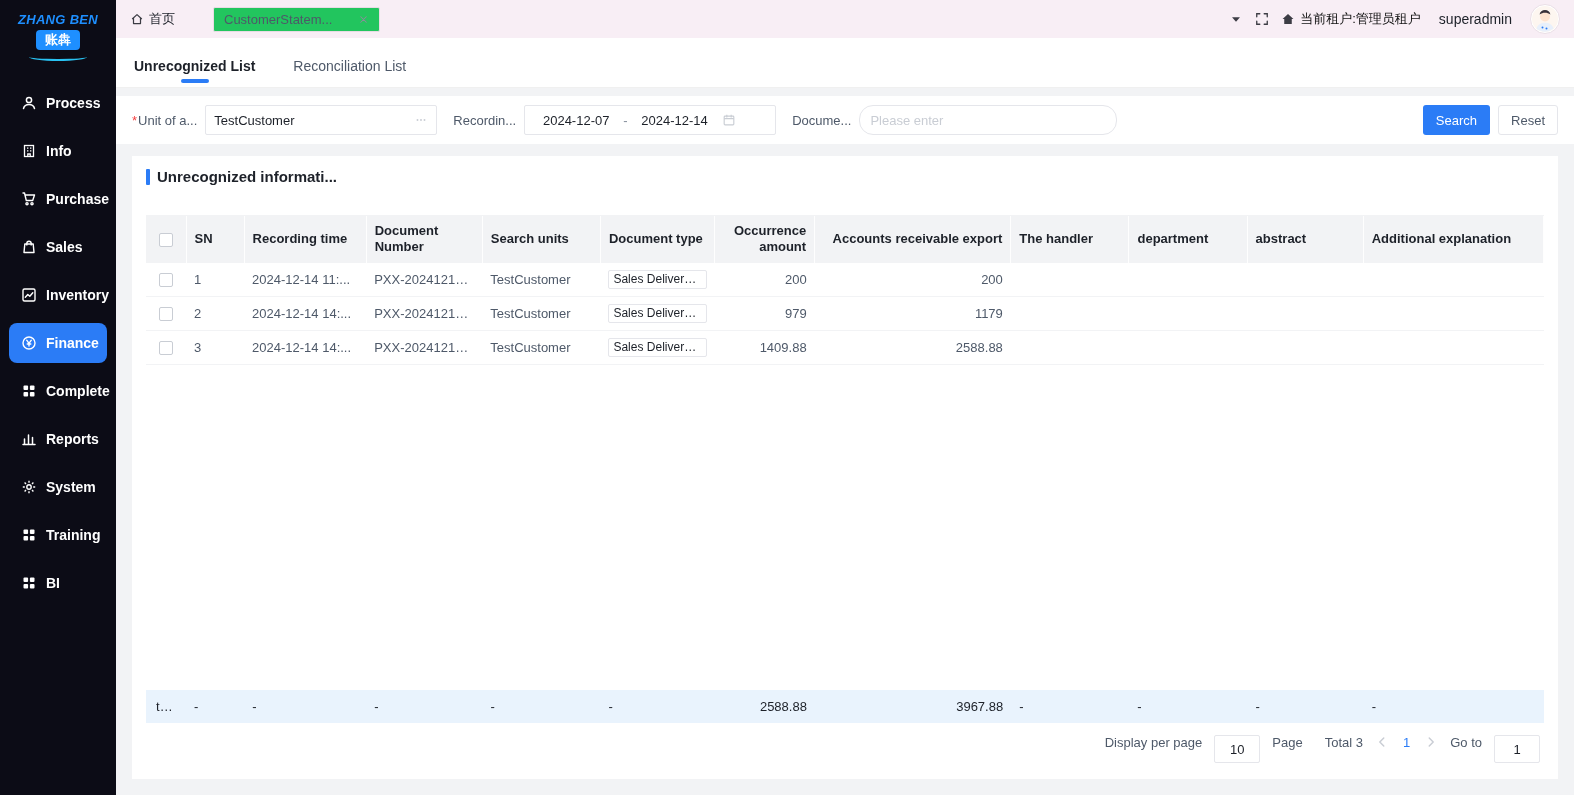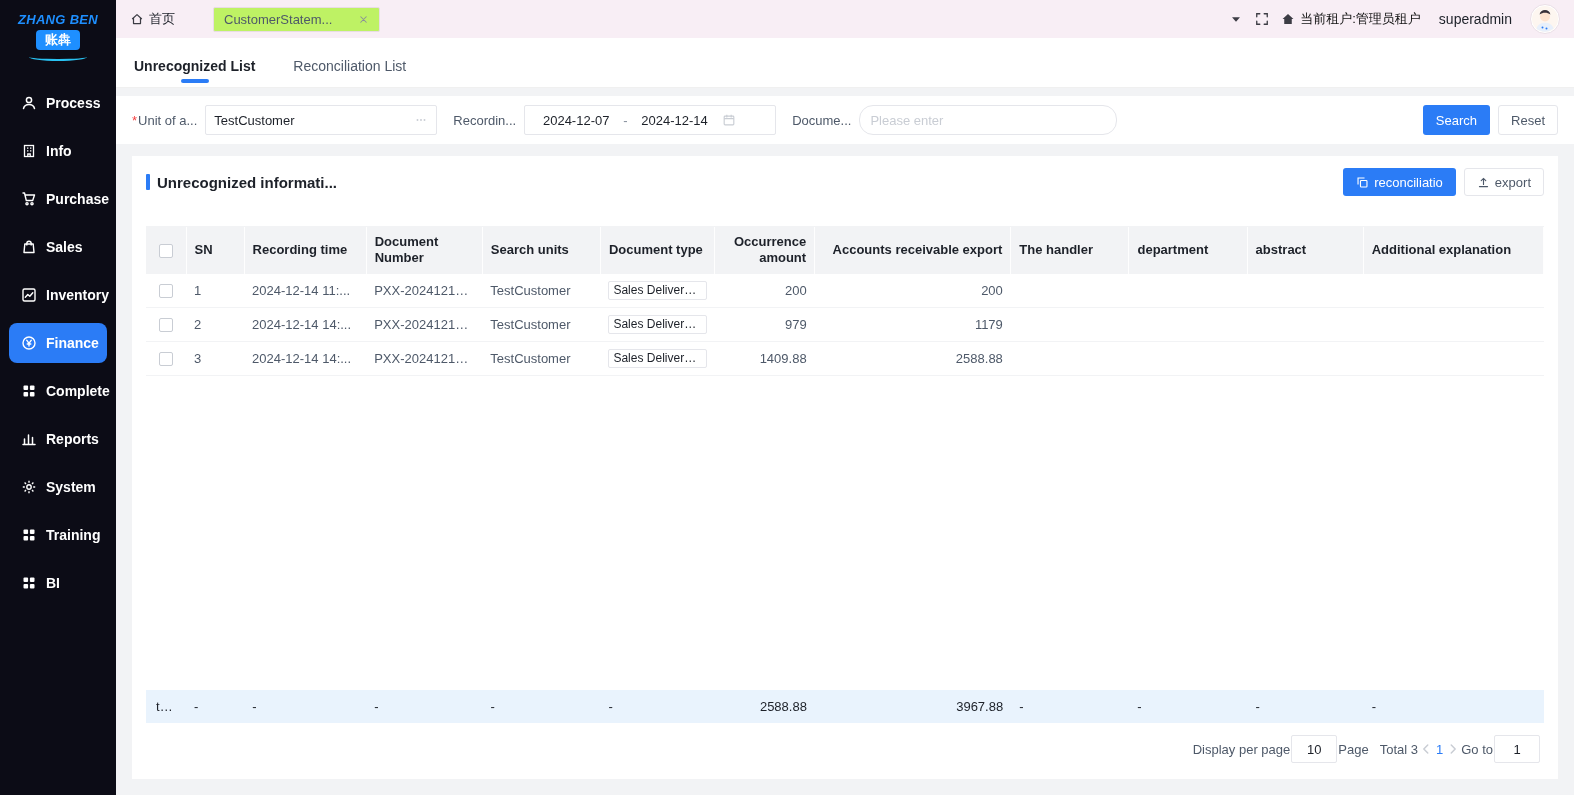--- a/index.html
+++ b/index.html
@@ -23,21 +23,21 @@
   .main { flex:1; min-width:0; display:flex; flex-direction:column; }
   .spacer { flex:1; }
 
   
   .topbar { height:38px; flex-shrink:0; background:#f8eef5; display:flex; align-items:center; padding:0 14px; gap:12px; }
   .tb-icon { width:14px; height:14px; display:inline-flex; color:#3c3c44; flex-shrink:0; }
   .tb-icon svg { width:100%; height:100%; }
   .tb-icon.gray { color:#c9cdd4; }
   .tb-icon.blue { color:#2b7cf6; width:16px; height:16px; cursor:pointer; }
   .home { display:flex; align-items:center; gap:5px; font-size:13px; color:#1d2129; cursor:pointer; }
-  .tab-chip { display:flex; align-items:center; gap:26px; background:#bef264; border:1px solid #e8dce4; border-radius:2px; padding:4px 10px; font-size:13px; color:#4e5969; margin-left:26px; cursor:pointer; }
+  .tab-chip { display:flex; align-items:center; gap:26px; background:#22c55e; border:1px solid #e8dce4; border-radius:2px; padding:4px 10px; font-size:13px; color:#4e5969; margin-left:26px; cursor:pointer; }
   .tab-chip .tb-icon { width:11px; height:11px; color:#8a8f99; }
   .tenant { display:flex; align-items:center; gap:5px; font-size:13px; color:#111; }
   .username { font-size:14px; color:#1d2129; margin:0 6px; cursor:pointer; }
   .avatar { width:30px; height:30px; border-radius:50%; background:#fff; overflow:hidden; display:flex; align-items:center; justify-content:center; border:1px solid #eadfe6; cursor:pointer; }
   .avatar svg { width:26px; height:26px; }
 
   
   .tabs-bar { background:#fff; padding:20px 18px 0; display:flex; gap:38px; border-bottom:1px solid #f0f0f0; flex-shrink:0; }
   .ptab { font-size:14px; color:#4e5969; padding-bottom:13px; position:relative; cursor:pointer; }
   .ptab.active { color:#1d2129;font-weight:bold; }
@@ -74,21 +74,21 @@
   .grid th.chk, .grid td.chk { text-align:center; padding:7px 4px; }
   .grid td { font-size:13px; color:#4e5969; padding:7px 8px; border-bottom:1px solid #f2f3f5; white-space:nowrap; overflow:hidden; text-overflow:ellipsis; }
   .grid .num { text-align:right; }
   .checkbox { display:inline-block; width:14px; height:14px; border:1px solid #c9cdd4; border-radius:2px; background:#fff; cursor:pointer; vertical-align:middle; }
   .doc-tag { display:inline-block; border:1px solid #e5e6eb; border-radius:2px; padding:0 4px; font-size:12px; color:#1d2129; line-height:17px; max-width:100%; overflow:hidden; text-overflow:ellipsis; white-space:nowrap; vertical-align:middle; }
   .table-spacer { flex:1; }
   table.total td { background:#e9f3fd; border-bottom:none; color:#1d2129; padding:9px 8px; }
   table.total td.lbl { color:#1d2129;padding-left:10px; }
 
   
-  .pagination { display:flex; align-items:center; justify-content:flex-end; gap:1px; padding:12px 4px 6px; font-size:13px; color:#4e5969; flex-shrink:0; }
+  .pagination { display:flex; justify-content:flex-end; gap:12px; padding:12px 4px 6px; font-size:13px; color:#4e5969; flex-shrink:0; }
   .pg-input { width:46px; height:28px; border:1px solid #e5e6eb; border-radius:2px; text-align:center; font-size:13px; color:#1d2129; outline:none; font-family:inherit; }
   .pg-btn { width:14px; height:14px; display:inline-flex; color:#c9cdd4; cursor:pointer; }
   .pg-btn svg { width:100%; height:100%; }
   .pg-current { color:#2b7cf6; padding:0 2px; cursor:pointer; }
   .pg-total { margin-left:10px; }
 </style>
 </head>
 <body>
 
 <div class="app">
@@ -293,39 +293,20 @@
       <div class="spacer"></div>
       <button class="btn primary">Search</button>
       <button class="btn plain">Reset</button>
     </div>
 
     <section class="card">
       <div class="card-head">
         <div class="panel-title">
           <span class="title-bar"></span>
           <span>Unrecognized informati...</span>
-        </div>
-        <div class="head-actions">
-          <button class="btn primary small">
-            <span class="tb-icon">
-                <svg viewBox="0 0 16 16" fill="none" stroke="currentColor" stroke-width="1.4">
-                  <rect x="5.5" y="5.5" width="8" height="8" rx="1"></rect>
-                  <path d="M10.5 2.5h-8v8"></path>
-                </svg>
-              </span>
-            <span>reconciliatio</span>
-          </button>
-          <button class="btn plain small">
-            <span class="tb-icon">
-                <svg viewBox="0 0 16 16" fill="none" stroke="currentColor" stroke-width="1.4" stroke-linecap="round">
-                  <path d="M8 10.5V3.2M5.2 5.8L8 3l2.8 2.8M3 13h10"></path>
-                </svg>
-              </span>
-            <span>export</span>
-          </button>
         </div>
       </div>
       <div class="gear-row">
         <span class="tb-icon blue"></span>
       </div>
       <div class="table-wrap">
         <table class="grid">
           <colgroup id="cg1">
               <col style="width: 40px;">
               <col style="width: 58px;">

